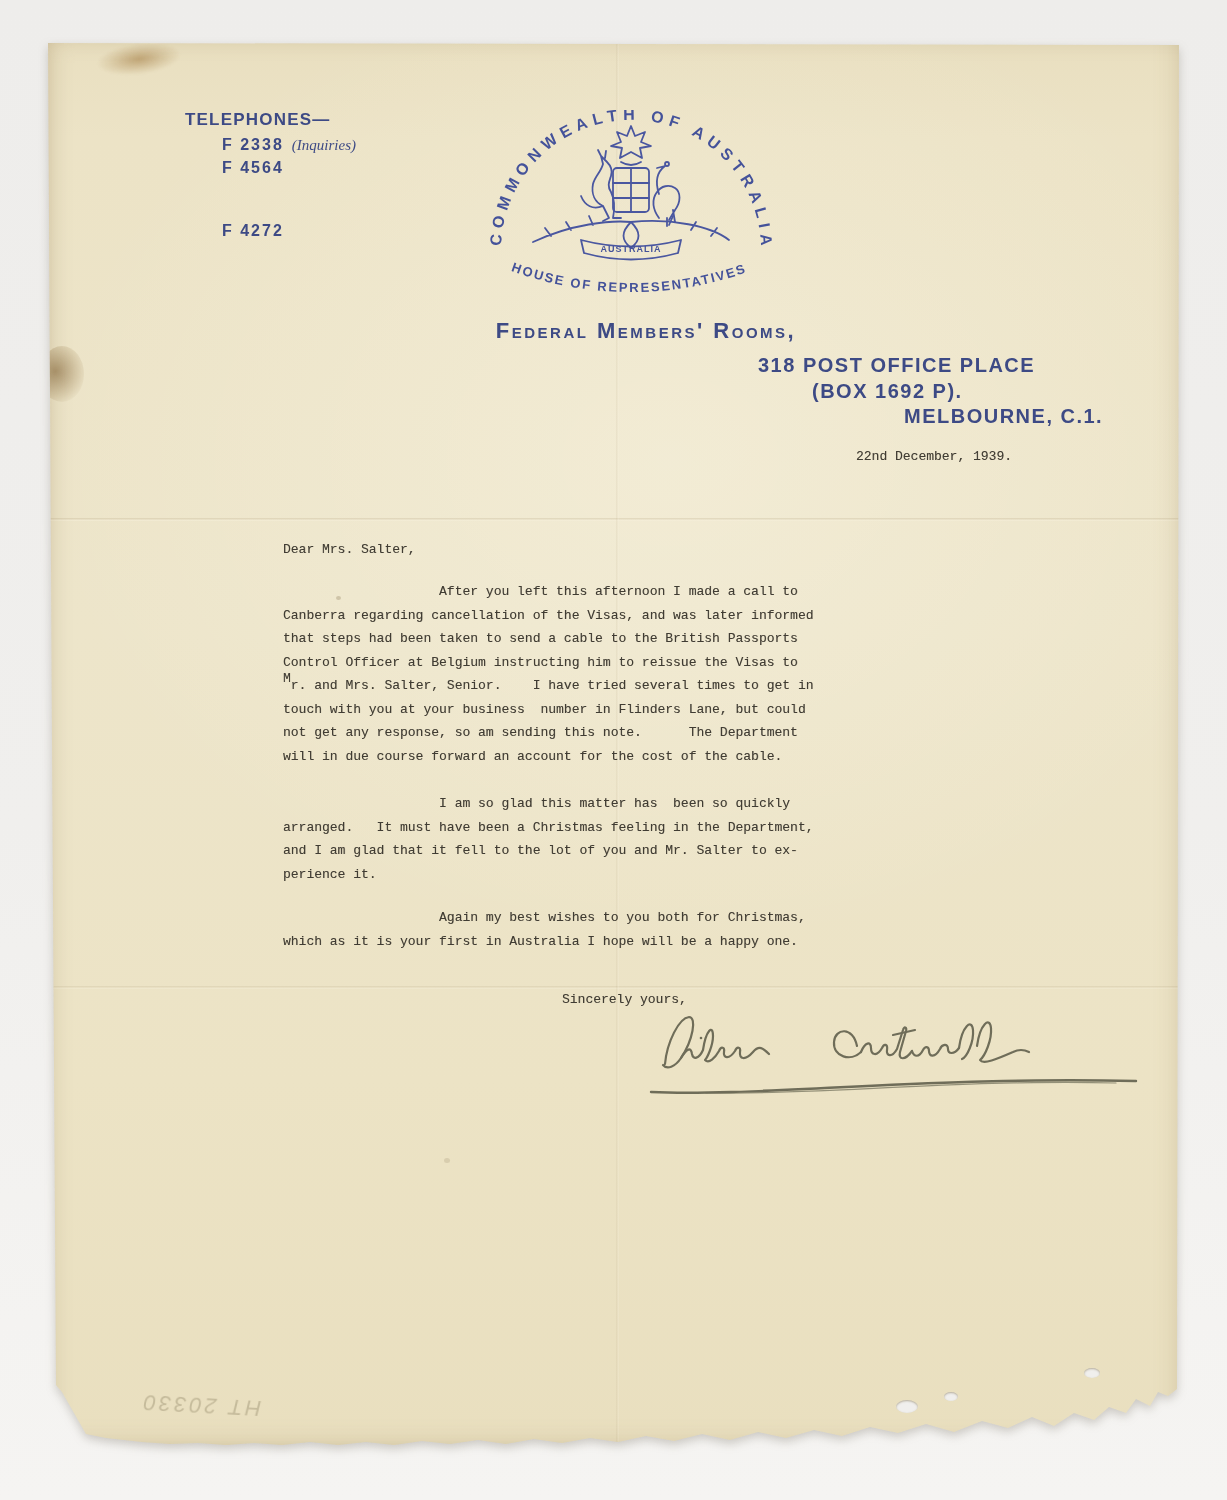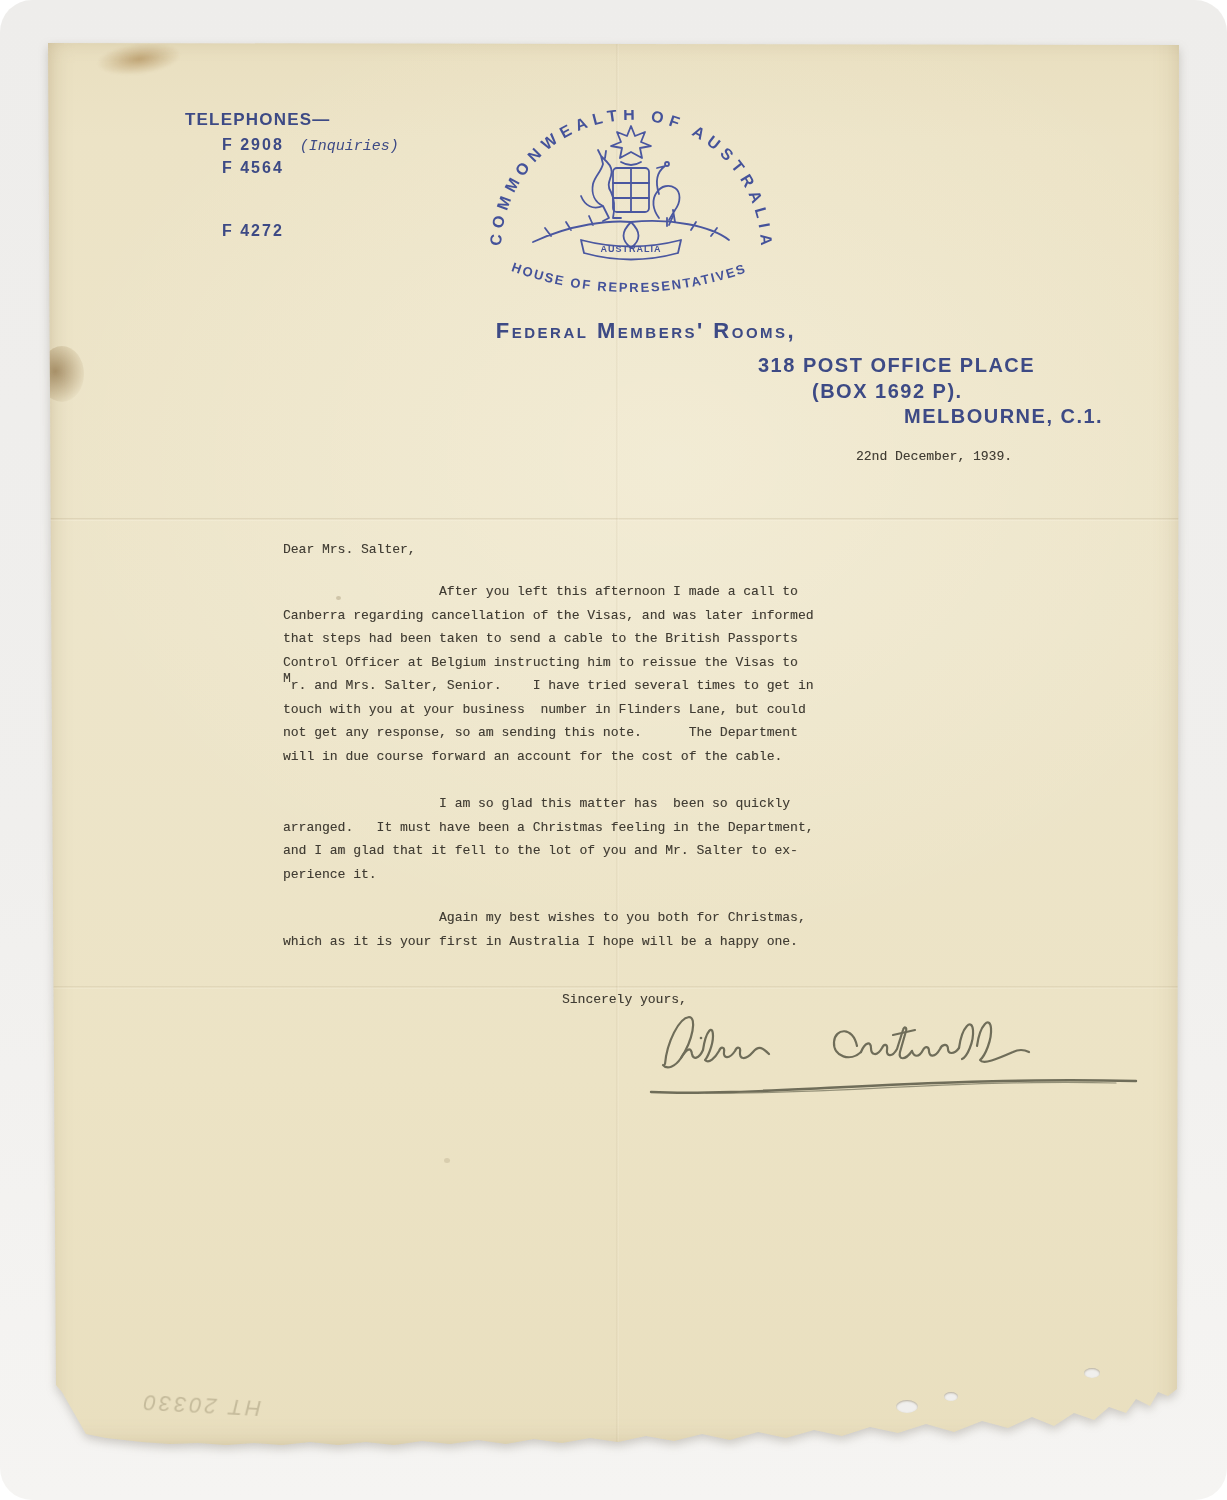--- a/index.html
+++ b/index.html
@@ -1,20 +1,19 @@
 <!DOCTYPE html>
 <html><head>
 <meta charset="utf-8">
 <style>
   html,body{margin:0;padding:0;}
   .scene{
     position:relative;width:1227px;height:1500px;overflow:hidden;
     background:linear-gradient(180deg,#eeedeb 0%,#f0efed 55%,#f4f3f1 88%,#f5f4f2 100%);
     font-family:"Liberation Sans",sans-serif;
-    border-radius:32px;
   }
   .paper-wrap{position:absolute;left:46px;top:40px;filter:drop-shadow(0 4px 5px rgba(110,102,88,0.30));}
   .paper{
     position:relative;width:1136px;height:1406px;
     background:
       radial-gradient(ellipse 900px 700px at 55% 30%, rgba(255,252,240,0.30), rgba(0,0,0,0) 70%),
       linear-gradient(180deg,#e9dfc0 0%,#ece3c6 7%,#ede5ca 42%,#ece3c5 74%,#e9dfbf 100%);
     clip-path:polygon(2px 3px,1133px 5px,1131px 1349px,1122px 1356px,1112px 1352px,1104px 1366px,
       1090px 1359px,1080px 1373px,1063px 1367px,1048px 1380px,1028px 1373px,1008px 1386px,
       986px 1377px,962px 1388px,936px 1381px,908px 1392px,880px 1384px,852px 1393px,824px 1387px,
@@ -35,22 +34,22 @@
   .stain1{left:52px;top:4px;width:82px;height:30px;transform:rotate(-7deg);filter:blur(1px);
     background:radial-gradient(ellipse at 50% 50%, rgba(150,106,42,0.50), rgba(150,108,44,0.12) 55%, rgba(0,0,0,0) 75%);}
   .stain2{left:-6px;top:306px;width:44px;height:56px;filter:blur(0.5px);
     background:radial-gradient(ellipse at 35% 45%, rgba(116,82,34,0.55), rgba(130,95,40,0.15) 60%, rgba(0,0,0,0) 80%);}
   .speck{position:absolute;border-radius:50%;background:rgba(110,90,55,0.25);}
   .hole{position:absolute;border-radius:50%;background:#f0efed;
     box-shadow:inset 0 1px 2px rgba(110,95,60,0.45);}
   .ink{color:#3d4a85;}
   .tel-label{font-size:17px;font-weight:700;letter-spacing:1.2px;}
   .tel-num{font-size:16px;font-weight:700;letter-spacing:2px;}
-  .tel-note{font-family:Liberation Mono, monospace;font-style:italic;font-weight:400;
-    font-size:15px;letter-spacing:0;margin-left:16px;}
+  .tel-note{font-family:Liberation Serif, serif;font-style:italic;font-weight:400;
+    font-size:15px;letter-spacing:0;margin-left:8px;}
   .office-name{font-variant:small-caps;font-weight:700;font-size:22px;letter-spacing:2.5px;
     width:520px;text-align:center;}
   .addr{font-weight:700;font-size:20px;letter-spacing:1.5px;}
   .typed{font-family:"Liberation Mono","DejaVu Sans Mono",monospace;font-size:13px;line-height:23.5px;
     color:#403c33;white-space:pre;text-shadow:0.3px 0.3px 0.6px rgba(64,58,45,0.35);}
   .raised-m{position:relative;top:-7px;}
   .pencil-note{font-size:22px;font-style:italic;letter-spacing:3px;color:rgba(138,125,94,0.38);
     transform:rotate(183deg);filter:blur(0.4px);width:190px;text-align:center;}
   .crest-top-text{font-size:16px;font-weight:700;fill:#44529a;}
   .crest-bot-text{font-size:13px;font-weight:700;fill:#44529a;letter-spacing:0.5px;}
@@ -70,21 +69,21 @@
       <div class="speck" style="left:398px;top:1118px;width:6px;height:5px;opacity:.6;"></div>
       <div class="crease-h" style="top:478px;"></div>
       <div class="crease-h" style="top:946px;opacity:.8;"></div>
       <div class="crease-v" style="left:570px;"></div>
       <div class="hole" style="left:850px;top:1360px;width:22px;height:13px;"></div>
       <div class="hole" style="left:898px;top:1352px;width:14px;height:9px;"></div>
       <div class="hole" style="left:1038px;top:1328px;width:16px;height:10px;"></div>
 
       <div class="abs ink tel-label" style="left:139px;top:70px;">TELEPHONES—</div>
       <div class="abs ink tel-num" style="left:176px;top:96px;">
-        <span>F 2908</span><span class="tel-note">(Inquiries)</span>
+        <span>F 2338</span><span class="tel-note">(Inquiries)</span>
       </div>
       <div class="abs ink tel-num" style="left:176px;top:119px;">
         <span>F 4564</span><span class="tel-note"></span>
       </div>
       <div class="abs ink tel-num" style="left:176px;top:142px;margin-top:40px;">
         <span>F 4272</span><span class="tel-note"></span>
       </div>
 
       <svg class="abs" style="left:435px;top:70px;" width="300" height="190" viewBox="0 0 300 190">
         <defs>

